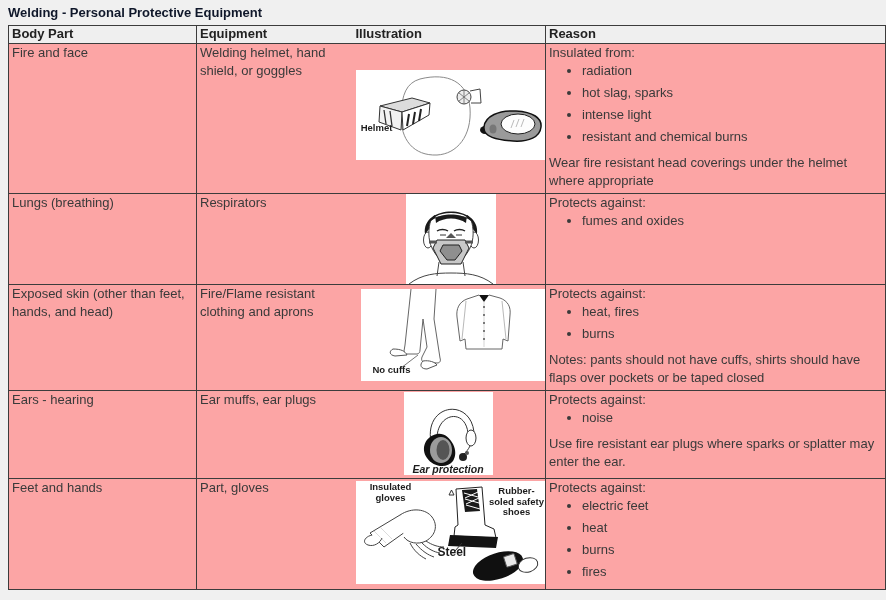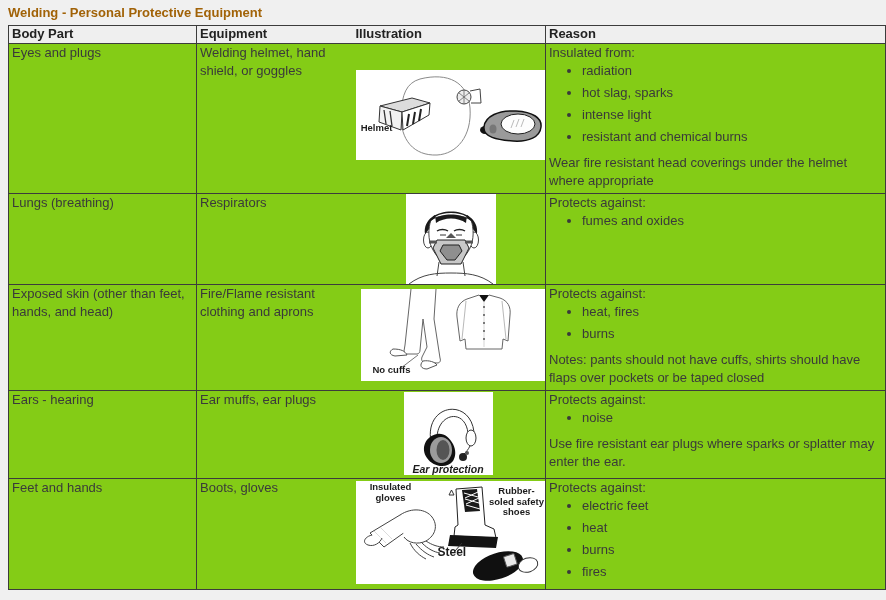--- a/index.html
+++ b/index.html
@@ -4,26 +4,26 @@
 <style>
   html,body { margin:0; padding:0; }
   body {
     background:#efefef;
     font-family:"Liberation Sans", sans-serif;
     color:#3a3a3a;
   }
   .page { position:relative; width:886px; height:600px; background:#f0f0f0; overflow:hidden; }
   .title {
     position:absolute; left:8px; top:5px;
-    font-size:13px; font-weight:bold; color:#a16207;
+    font-size:13px; font-weight:bold; color:#0f172a;
   }
   table.ppe {
     position:absolute; left:8px; top:25px; width:877px;
     border-collapse:collapse; table-layout:fixed;
-    background:#84cc16;
+    background:#fca5a5;
     border:1px solid #3c3c3c;
   }
   .ppe th, .ppe td {
     vertical-align:top; text-align:left;
     font-size:13px; line-height:18px;
     padding:0 3px;
     border-top:1px solid #3c3c3c;
     overflow:hidden;
   }
   .ppe th { font-weight:bold; background:#efefef; line-height:16px; height:17px; color:#222; }
@@ -73,21 +73,21 @@
       <tr>
         <th class="c1">Body Part</th>
         <th class="c2">Equipment</th>
         <th class="c3" style="padding:0 3px">Illustration</th>
         <th class="c4">Reason</th>
       </tr>
     </thead>
     <tbody>
 
       <tr class="r1">
-        <td class="c1">Eyes and plugs</td>
+        <td class="c1">Fire and face</td>
         <td class="c2">Welding helmet, hand shield, or goggles</td>
         <td class="c3">
           <div class="imgbox box-r1">
             <svg viewBox="0 0 190 90">
               <path d="M64,9 C92,2 112,12 114,38 C116,66 101,84 81,85 C58,86 44,70 45,44 C46,25 50,13 64,9 Z" fill="#ffffff" stroke="#8a8a8a" stroke-width="1"></path>
               <polygon points="24,36 56,28 74,33 46,42" fill="#dcdcdc" stroke="#333333"></polygon>
               <polygon points="24,36 46,42 45,60 23,52" fill="#f2f2f2" stroke="#333333"></polygon>
               <path d="M28,40 L30,54 M34,41 L36,56" stroke="#333333" stroke-width="1.3"></path>
               <polygon points="46,42 74,33 73,45 47,60" fill="#ffffff" stroke="#333333"></polygon>
               <path d="M53,44 L51,56 M59,42 L57,54 M65,39 L63,51" stroke="#222222" stroke-width="2"></path>
@@ -201,21 +201,21 @@
           <div class="reason-lead">Protects against:</div>
           <ul>
             <li>noise</li>
           </ul>
           <div class="note">Use fire resistant ear plugs where sparks or splatter may enter the ear.</div>
         </td>
       </tr>
 
       <tr class="r5">
         <td class="c1">Feet and hands</td>
-        <td class="c2">Boots, gloves</td>
+        <td class="c2">Part, gloves</td>
         <td class="c3">
           <div class="imgbox box-r5">
             <svg viewBox="0 0 190 103">
               <polygon points="14,52 44,34 56,46 28,66" fill="#ffffff" stroke="#444444"></polygon>
               <path d="M18,50 L30,62 M24,46 L36,58" stroke="#cccccc" stroke-width="0.7"></path>
               <path d="M44,34 C56,26 70,28 76,36 C82,44 80,54 70,60 C62,64 52,62 48,56" fill="#ffffff" stroke="#444444"></path>
               <path d="M70,60 C76,64 82,66 88,66 M66,62 C72,68 78,71 84,72 M60,63 C66,70 72,74 78,76 M54,62 C58,70 64,75 70,78" stroke="#444444" fill="none"></path>
               <path d="M16,54 C8,56 6,62 12,64 C18,66 24,62 26,57" fill="#ffffff" stroke="#444444"></path>
               <path d="M100,8 L126,6 L129,44 L138,48 L140,57 L98,55 L99,46 L102,44 Z" fill="#ffffff" stroke="#222222"></path>
               <polygon points="106,9 121,8 124,30 109,31" fill="#1a1a1a"></polygon>

